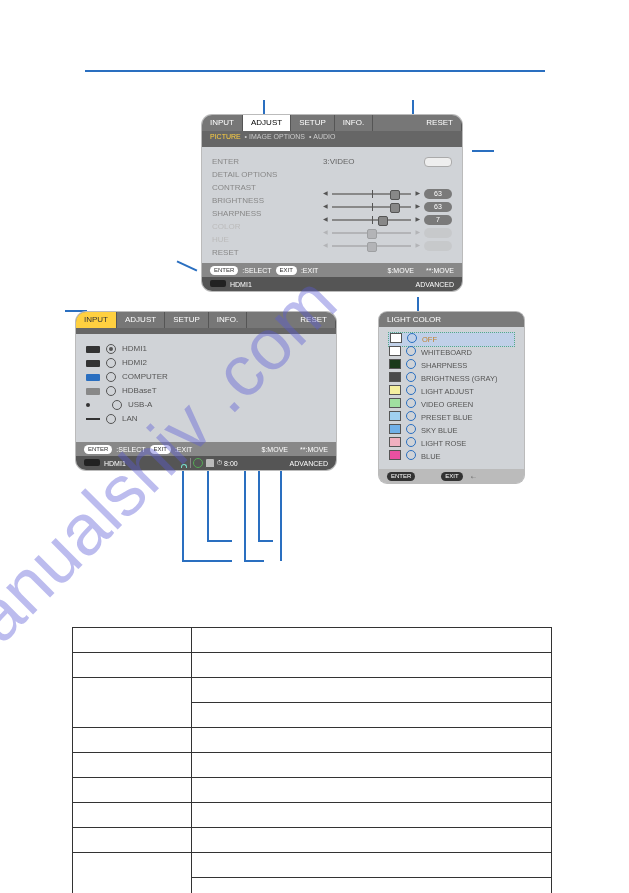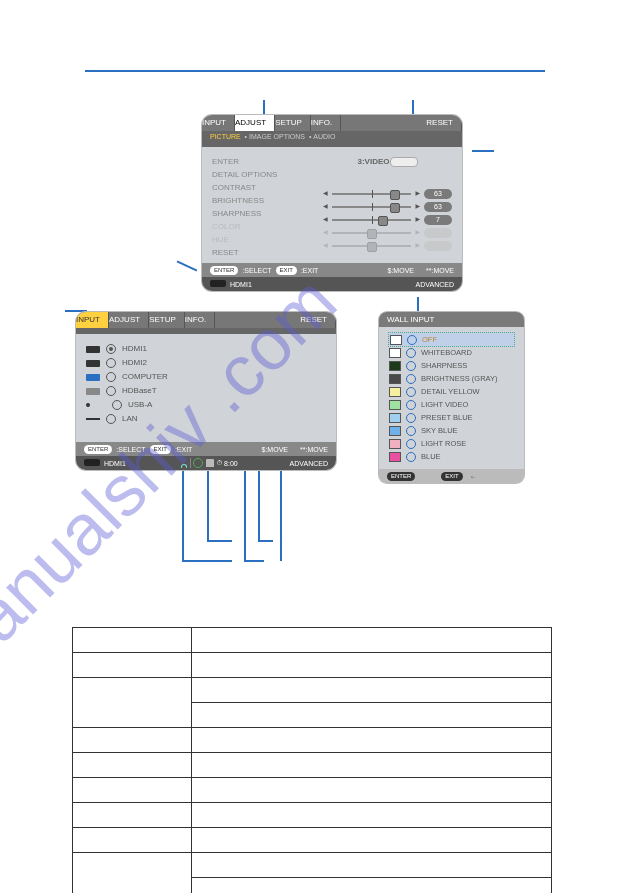--- a/index.html
+++ b/index.html
@@ -44,21 +44,21 @@
     box-shadow: 0 0 0 1px #bbb;
   }
   .tabs {
     display: flex;
     background: #777;
     height: 16px;
     color: #fff;
     font-size: 8px;
   }
   .tab {
-    padding: 2px 8px 0 0;
+    padding: 2px 8px 0 8px;
     border-right: 1px solid #555;
     line-height: 12px;
   }
   .tab.active { background: #fff; color: #000; }
   .tab.spacer { flex: 1; border: none; }
   .subtabs {
     height: 14px;
     background: #666;
     color: #ccc;
     font-size: 7px;
@@ -67,21 +67,21 @@
   .subtabs .sel { color: #ffd040; }
   .body {
     display: flex;
     padding: 8px 10px 4px 10px;
     gap: 16px;
     min-height: 90px;
   }
   .col { font-size: 8px; color: #888; line-height: 13px; }
   .col.labels { width: 95px; }
   .col.controls { flex: 1; position: relative; }
-  .video-label { color: #666; font-size: 8px; margin-bottom: 6px; display:flex; justify-content:center;font-weight:bold; }
+  .video-label { color: #666; font-size: 8px; margin-bottom: 6px; display:flex; justify-content:space-between; }
   .toggle-pill { width:26px; height:8px; border-radius:4px; background:#eee; border:1px solid #aaa; position:relative; top:2px;}
   .slider-row { display:flex; align-items:center; height:13px; gap:4px; }
   .track { flex:1; height:2px; background:#888; position:relative; }
   .tick { position:absolute; left:50%; top:-3px; width:1px; height:8px; background:#555;}
   .knob { position:absolute; top:-3px; width:8px; height:8px; background:#888; border:1px solid #555; border-radius:2px; transform:translateX(-50%);}
   .val-pill { width:28px; height:10px; border-radius:5px; background:#7a7a7a; color:#fff; font-size:7px; text-align:center; line-height:10px;}
   .footer {
     background: #888; color:#fff; font-size:7px; height:14px; display:flex; align-items:center; padding:0 8px; gap:4px;
   }
   .pill { background:#fff; color:#333; border-radius:6px; padding:0 4px; font-size:6px; line-height:9px; }
@@ -103,21 +103,21 @@
   
   .wc {
     position: absolute;
     border-radius: 8px;
     background:#d0d3d7;
     overflow:hidden;
     box-shadow:0 0 0 1px #bbb;
   }
   .wc-head { background:#7a7a7a; color:#fff; font-size:8px; padding:3px 8px; }
   .wc-body { padding:6px 10px; font-size:7.5px; color:#555; line-height:13px;}
-  .wc-row { display:flex; align-items:center; gap:5px;}
+  .wc-row { display:flex; gap:5px;}
   .wc-row.sel { background:#c0d0e8; border:1px dotted #5a8; margin:-1px; padding:0 1px;}
   .swatch { width:10px; height:8px; border:1px solid #555; }
   .ring { width:8px; height:8px; border:1px solid #2a6fc0; border-radius:50%; }
   .wc-foot { background:#bbb; height:14px; display:flex; align-items:center; padding:0 8px; gap:6px; font-size:7px; }
 
   
   .ln { position:absolute; background:#2a6fc0; }
 
   
   .tbl {
@@ -315,21 +315,21 @@
       <span class="eco"></span>
       <span class="lock"></span>
       <span class="clock">⏱</span>
       <span class="clock">8:00</span>
     </span>
     <span>ADVANCED</span>
   </div>
 </div>
 
 <div class="wc" style="left:379px; top:312px; width:145px;">
-  <div class="wc-head">WALL INPUT</div>
+  <div class="wc-head">LIGHT COLOR</div>
   <div class="wc-body">
     <div class="wc-row sel">
         <span class="swatch" style="background:#ffffff"></span>
         <span class="ring"></span>
         <span style="color:#c08030">OFF</span>
       </div>
     <div class="wc-row">
         <span class="swatch" style="background:#ffffff"></span>
         <span class="ring"></span>
         <span>WHITEBOARD</span>
@@ -340,26 +340,26 @@
         <span>SHARPNESS</span>
       </div>
     <div class="wc-row">
         <span class="swatch" style="background:#4a4a4a"></span>
         <span class="ring"></span>
         <span>BRIGHTNESS (GRAY)</span>
       </div>
     <div class="wc-row">
         <span class="swatch" style="background:#f5f0a0"></span>
         <span class="ring"></span>
-        <span>DETAIL YELLOW</span>
+        <span>LIGHT ADJUST</span>
       </div>
     <div class="wc-row">
         <span class="swatch" style="background:#a0e0a0"></span>
         <span class="ring"></span>
-        <span>LIGHT VIDEO</span>
+        <span>VIDEO GREEN</span>
       </div>
     <div class="wc-row">
         <span class="swatch" style="background:#a0d0f0"></span>
         <span class="ring"></span>
         <span>PRESET BLUE</span>
       </div>
     <div class="wc-row">
         <span class="swatch" style="background:#70b0e8"></span>
         <span class="ring"></span>
         <span>SKY BLUE</span>

